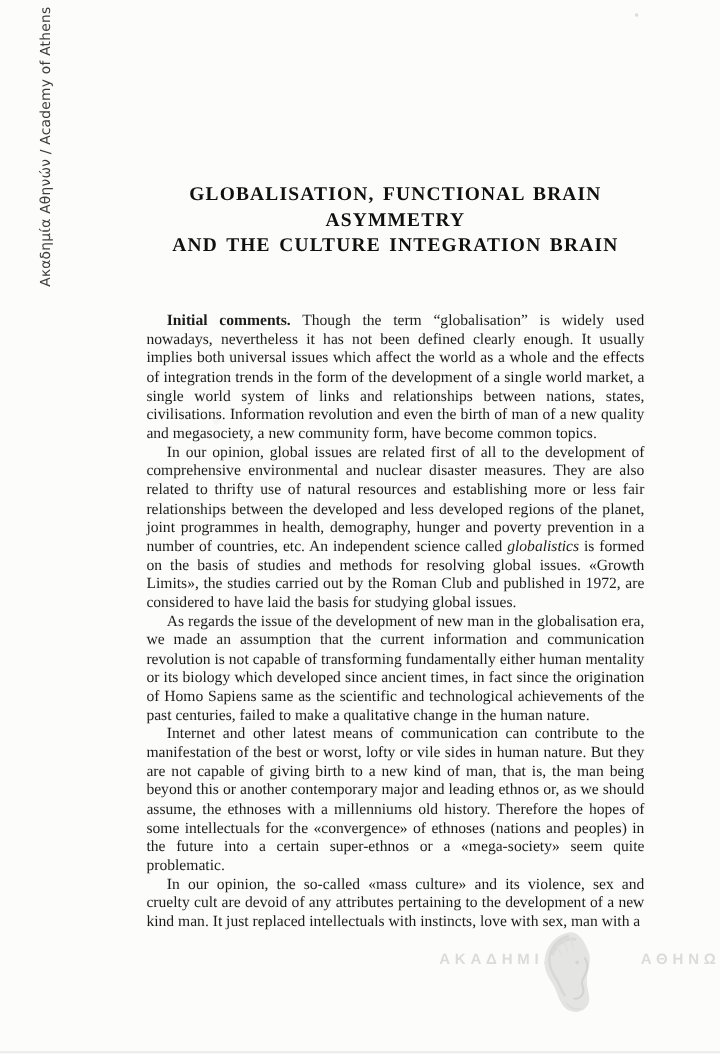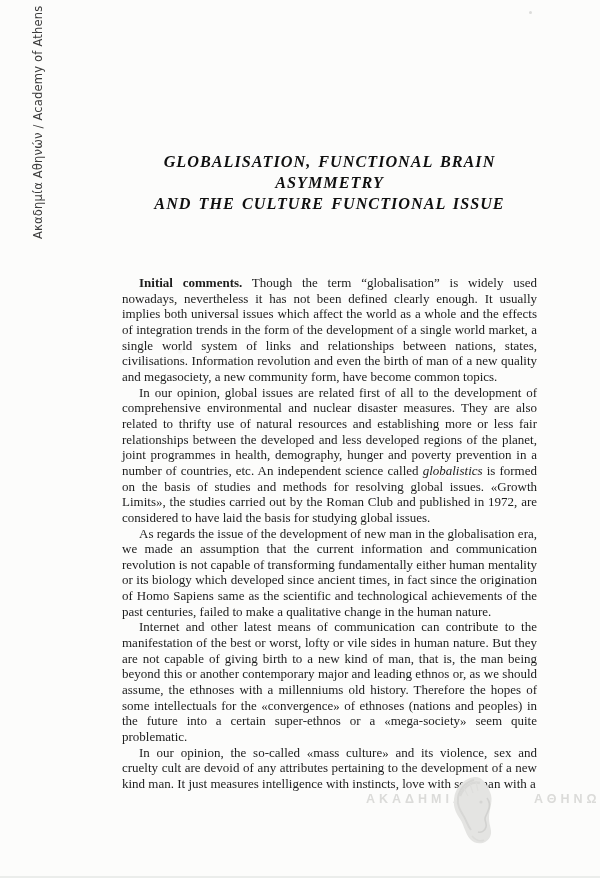--- a/index.html
+++ b/index.html
@@ -32,23 +32,22 @@
     color: #1b1b1b;
   }
   .title {
     text-align: center;
     font-weight: bold;
     font-size: 16.2px;
     line-height: 21px;
     letter-spacing: 1px;
     word-spacing: 2px;
     color: #101010;
-    font-style: italic;
   }
-  .paragraphs { margin-top: 60px; }
+  .paragraphs { margin-top: 44px; }
   .paragraphs p {
     margin: 0;
     font-size: 13px;
     line-height: 15.65px;
     text-align: justify;
     text-indent: 17px;
     color: #1c1c1c;
   }
   .watermark-text {
     position: absolute; top: 792px;
@@ -77,28 +76,28 @@
 
 <div class="scan-page">
 
   <div class="side-stamp">Ακαδημία Αθηνών / Academy of Athens</div>
 
   <div class="speck"></div>
 
   <div class="article">
     <div class="title">
       <div>GLOBALISATION, FUNCTIONAL BRAIN ASYMMETRY</div>
-      <div>AND THE CULTURE FUNCTIONAL ISSUE</div>
+      <div>AND THE CULTURE INTEGRATION BRAIN</div>
     </div>
     <div class="paragraphs">
         <p><span style="font-weight: bold;">Initial comments.</span><span> Though the term “globalisation” is widely used nowadays, nevertheless it has not been defined clearly enough. It usually implies both universal issues which affect the world as a whole and the effects of integration trends in the form of the development of a single world market, a single world system of links and relationships between nations, states, civilisations. Information revolution and even the birth of man of a new quality and megasociety, a new community form, have become common topics.</span></p>
         <p><span>In our opinion, global issues are related first of all to the development of comprehensive environmental and nuclear disaster measures. They are also related to thrifty use of natural resources and establishing more or less fair relationships between the developed and less developed regions of the planet, joint programmes in health, demography, hunger and poverty prevention in a number of countries, etc. An independent science called </span><span style="font-style: italic;">globalistics</span><span> is formed on the basis of studies and methods for resolving global issues. «Growth Limits», the studies carried out by the Roman Club and published in 1972, are considered to have laid the basis for studying global issues.</span></p>
         <p><span>As regards the issue of the development of new man in the globalisation era, we made an assumption that the current information and communication revolution is not capable of transforming fundamentally either human mentality or its biology which developed since ancient times, in fact since the origination of Homo Sapiens same as the scientific and technological achievements of the past centuries, failed to make a qualitative change in the human nature.</span></p>
         <p><span>Internet and other latest means of communication can contribute to the manifestation of the best or worst, lofty or vile sides in human nature. But they are not capable of giving birth to a new kind of man, that is, the man being beyond this or another contemporary major and leading ethnos or, as we should assume, the ethnoses with a millenniums old history. Therefore the hopes of some intellectuals for the «convergence» of ethnoses (nations and peoples) in the future into a certain super-ethnos or a «mega-society» seem quite problematic.</span></p>
-        <p><span>In our opinion, the so-called «mass culture» and its violence, sex and cruelty cult are devoid of any attributes pertaining to the development of a new kind man. It just measures intelligence with instincts, love with sex, man with a</span></p>
+        <p><span>In our opinion, the so-called «mass culture» and its violence, sex and cruelty cult are devoid of any attributes pertaining to the development of a new kind man. It just replaced intellectuals with instincts, love with sex, man with a</span></p>
       </div>
   </div>
 
   <div class="watermark-text wm-left">ΑΚΑΔΗΜΙΑ</div>
 
   <svg class="emblem" width="58" height="76" viewBox="0 0 58 76" aria-hidden="true">
 
     <path d="M30 3 C19 5 11 14 10 25 C9 33 12 39 16 45 C20 51 21 59 26 65 C31 71 42 71 46 63 C49 57 45 52 45 44 C45 34 50 27 46 18 C42 8 37 2 30 3 Z" fill="#e4e4e2"></path>
     <path d="M30 6 C22 8 15 15 14 24 C13 31 16 36 19 41 C22 45 23 51 27 56" fill="none" stroke="#d7d7d5" stroke-width="2"></path>
     <path d="M43 24 C46 28 46 33 44 37 C43 40 41 42 41 45 C41 48 43 50 42 53 C41 57 37 59 34 58" fill="none" stroke="#d2d2d0" stroke-width="1.6"></path>

